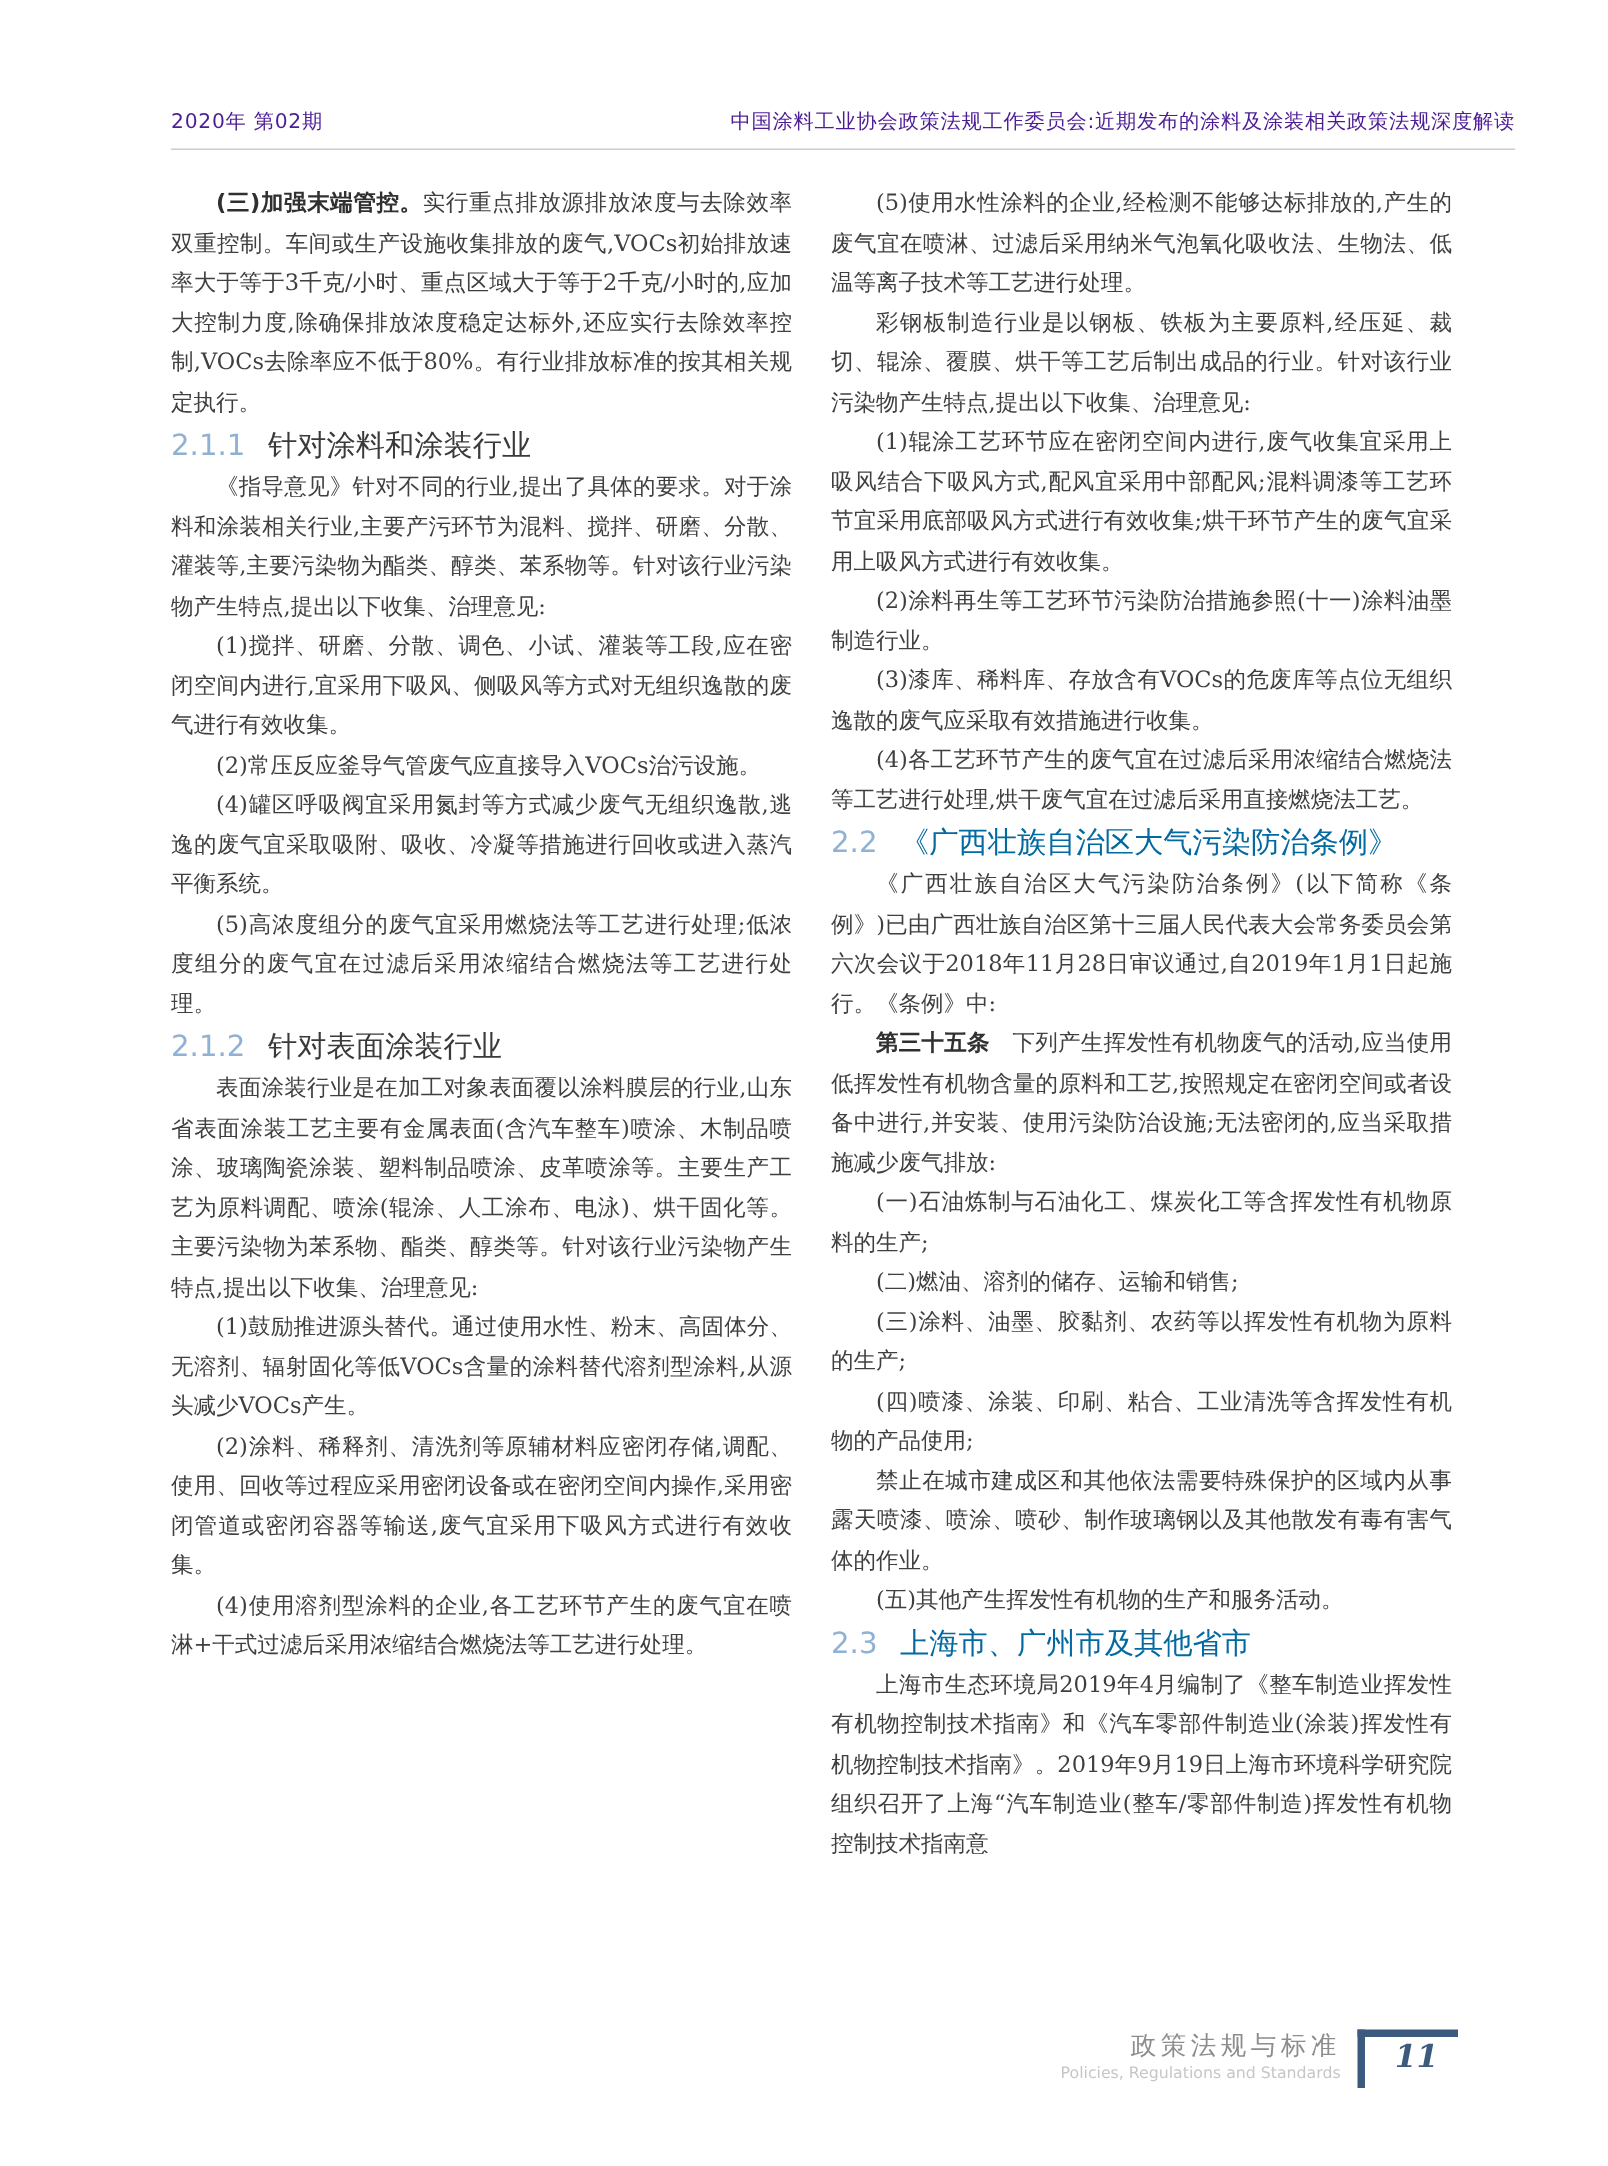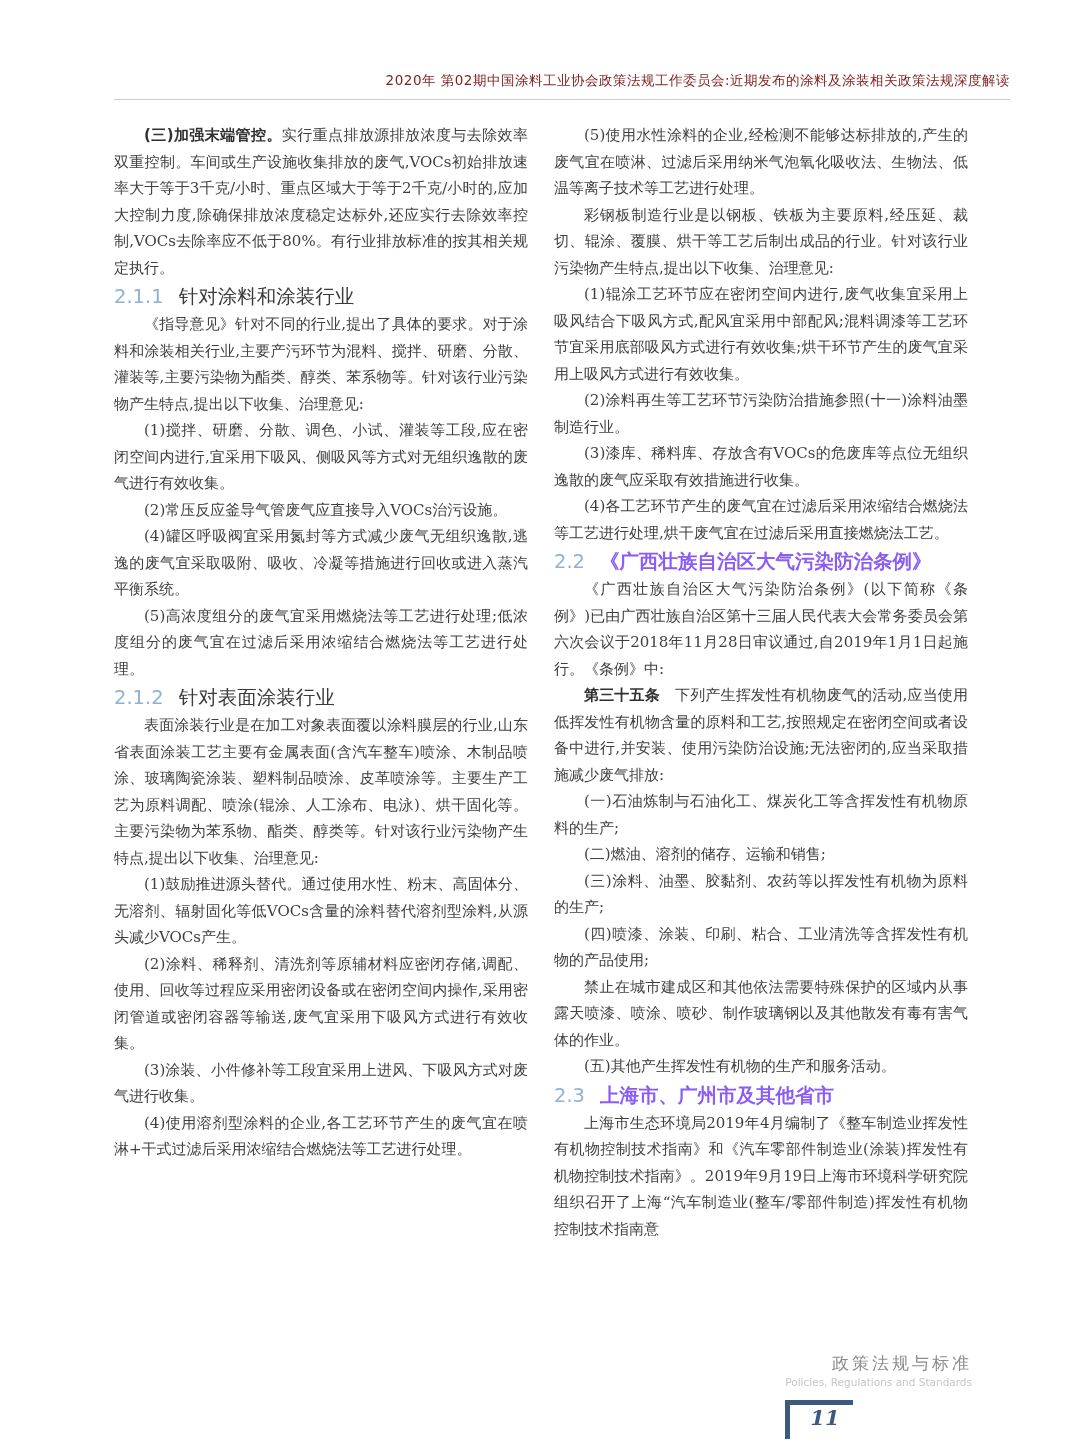--- a/index.html
+++ b/index.html
@@ -5,23 +5,23 @@
   * { margin:0; padding:0; box-sizing:border-box; }
   html,body { background:#ffffff; }
   .page {
     position:relative; width:1072px; height:1444px;
     background:#ffffff; overflow:hidden;
     font-family:"DejaVu Serif", serif;
   }
   
   .header {
     position:absolute; top:72px; left:114px; width:896px;
-    display:flex; justify-content:flex-end; align-items:flex-end;
+    display:flex; justify-content:space-between; align-items:flex-end;
     font-family:"DejaVu Sans", sans-serif;
-    font-size:13.5px; color:#7f1d1d;
+    font-size:13.5px; color:#4c1d95;
     padding-bottom:9px; border-bottom:1.5px solid #cccccc;
     letter-spacing:0.5px;
   }
   
   .columns {
     position:absolute; top:122px; left:114px; width:854px;
     display:flex; gap:26px;
   }
   .col { width:414px; }
   .para {
@@ -31,25 +31,25 @@
   .lead-bold {
     font-weight:bold; color:#303030;
     font-family:"DejaVu Sans", sans-serif;
   }
   .sec {
     font-size:19.5px; line-height:27px; padding:2px 0 1px 0;
     font-family:"DejaVu Sans", sans-serif;
     font-weight:500; color:#3a3a3a;
   }
   .sec .num { color:#8fb2d4; margin-right:15px; font-weight:400; }
-  .sec.blue .title { color:#8b5cf6;font-weight:bold; }
+  .sec.blue .title { color:#0369a1; }
   
   .footer {
     position:absolute; top:1352px; right:100px;
-    display:flex; align-items:flex-start; gap:11px;flex-direction:column;
+    display:flex; align-items:flex-start; gap:11px;
   }
   .footer-text { text-align:right; font-family:"DejaVu Sans", sans-serif; }
   .footer-cn { font-size:17px; color:#8d8d8d; letter-spacing:3px; }
   .footer-en { font-size:10.5px; color:#c6c6c6; margin-top:1px; }
   .pagenum {
     border-top:5px solid #3c5a7e; border-left:5px solid #3c5a7e;
     padding:0 13px 9px 20px; margin-top:1px;
   }
   .pagenum span {
     font-family:"DejaVu Serif", serif; font-style:italic; font-weight:bold;
@@ -73,21 +73,20 @@
       <h3 class="sec"><span class="num">2.1.1</span><span class="title">针对涂料和涂装行业</span></h3>
       <p class="para">《指导意见》针对不同的行业,提出了具体的要求。对于涂料和涂装相关行业,主要产污环节为混料、搅拌、研磨、分散、灌装等,主要污染物为酯类、醇类、苯系物等。针对该行业污染物产生特点,提出以下收集、治理意见:</p>
       <p class="para">(1)搅拌、研磨、分散、调色、小试、灌装等工段,应在密闭空间内进行,宜采用下吸风、侧吸风等方式对无组织逸散的废气进行有效收集。</p>
       <p class="para">(2)常压反应釜导气管废气应直接导入VOCs治污设施。</p>
       <p class="para">(4)罐区呼吸阀宜采用氮封等方式减少废气无组织逸散,逃逸的废气宜采取吸附、吸收、冷凝等措施进行回收或进入蒸汽平衡系统。</p>
       <p class="para">(5)高浓度组分的废气宜采用燃烧法等工艺进行处理;低浓度组分的废气宜在过滤后采用浓缩结合燃烧法等工艺进行处理。</p>
       <h3 class="sec"><span class="num">2.1.2</span><span class="title">针对表面涂装行业</span></h3>
       <p class="para">表面涂装行业是在加工对象表面覆以涂料膜层的行业,山东省表面涂装工艺主要有金属表面(含汽车整车)喷涂、木制品喷涂、玻璃陶瓷涂装、塑料制品喷涂、皮革喷涂等。主要生产工艺为原料调配、喷涂(辊涂、人工涂布、电泳)、烘干固化等。主要污染物为苯系物、酯类、醇类等。针对该行业污染物产生特点,提出以下收集、治理意见:</p>
       <p class="para">(1)鼓励推进源头替代。通过使用水性、粉末、高固体分、无溶剂、辐射固化等低VOCs含量的涂料替代溶剂型涂料,从源头减少VOCs产生。</p>
       <p class="para">(2)涂料、稀释剂、清洗剂等原辅材料应密闭存储,调配、使用、回收等过程应采用密闭设备或在密闭空间内操作,采用密闭管道或密闭容器等输送,废气宜采用下吸风方式进行有效收集。</p>
-      <p class="para">(3)涂装、小件修补等工段宜采用上进风、下吸风方式对废气进行收集。</p>
       <p class="para">(4)使用溶剂型涂料的企业,各工艺环节产生的废气宜在喷淋+干式过滤后采用浓缩结合燃烧法等工艺进行处理。</p>
     </div>
 
     <div class="col">
       <p class="para">(5)使用水性涂料的企业,经检测不能够达标排放的,产生的废气宜在喷淋、过滤后采用纳米气泡氧化吸收法、生物法、低温等离子技术等工艺进行处理。</p>
       <p class="para">彩钢板制造行业是以钢板、铁板为主要原料,经压延、裁切、辊涂、覆膜、烘干等工艺后制出成品的行业。针对该行业污染物产生特点,提出以下收集、治理意见:</p>
       <p class="para">(1)辊涂工艺环节应在密闭空间内进行,废气收集宜采用上吸风结合下吸风方式,配风宜采用中部配风;混料调漆等工艺环节宜采用底部吸风方式进行有效收集;烘干环节产生的废气宜采用上吸风方式进行有效收集。</p>
       <p class="para">(2)涂料再生等工艺环节污染防治措施参照(十一)涂料油墨制造行业。</p>
       <p class="para">(3)漆库、稀料库、存放含有VOCs的危废库等点位无组织逸散的废气应采取有效措施进行收集。</p>
       <p class="para">(4)各工艺环节产生的废气宜在过滤后采用浓缩结合燃烧法等工艺进行处理,烘干废气宜在过滤后采用直接燃烧法工艺。</p>

